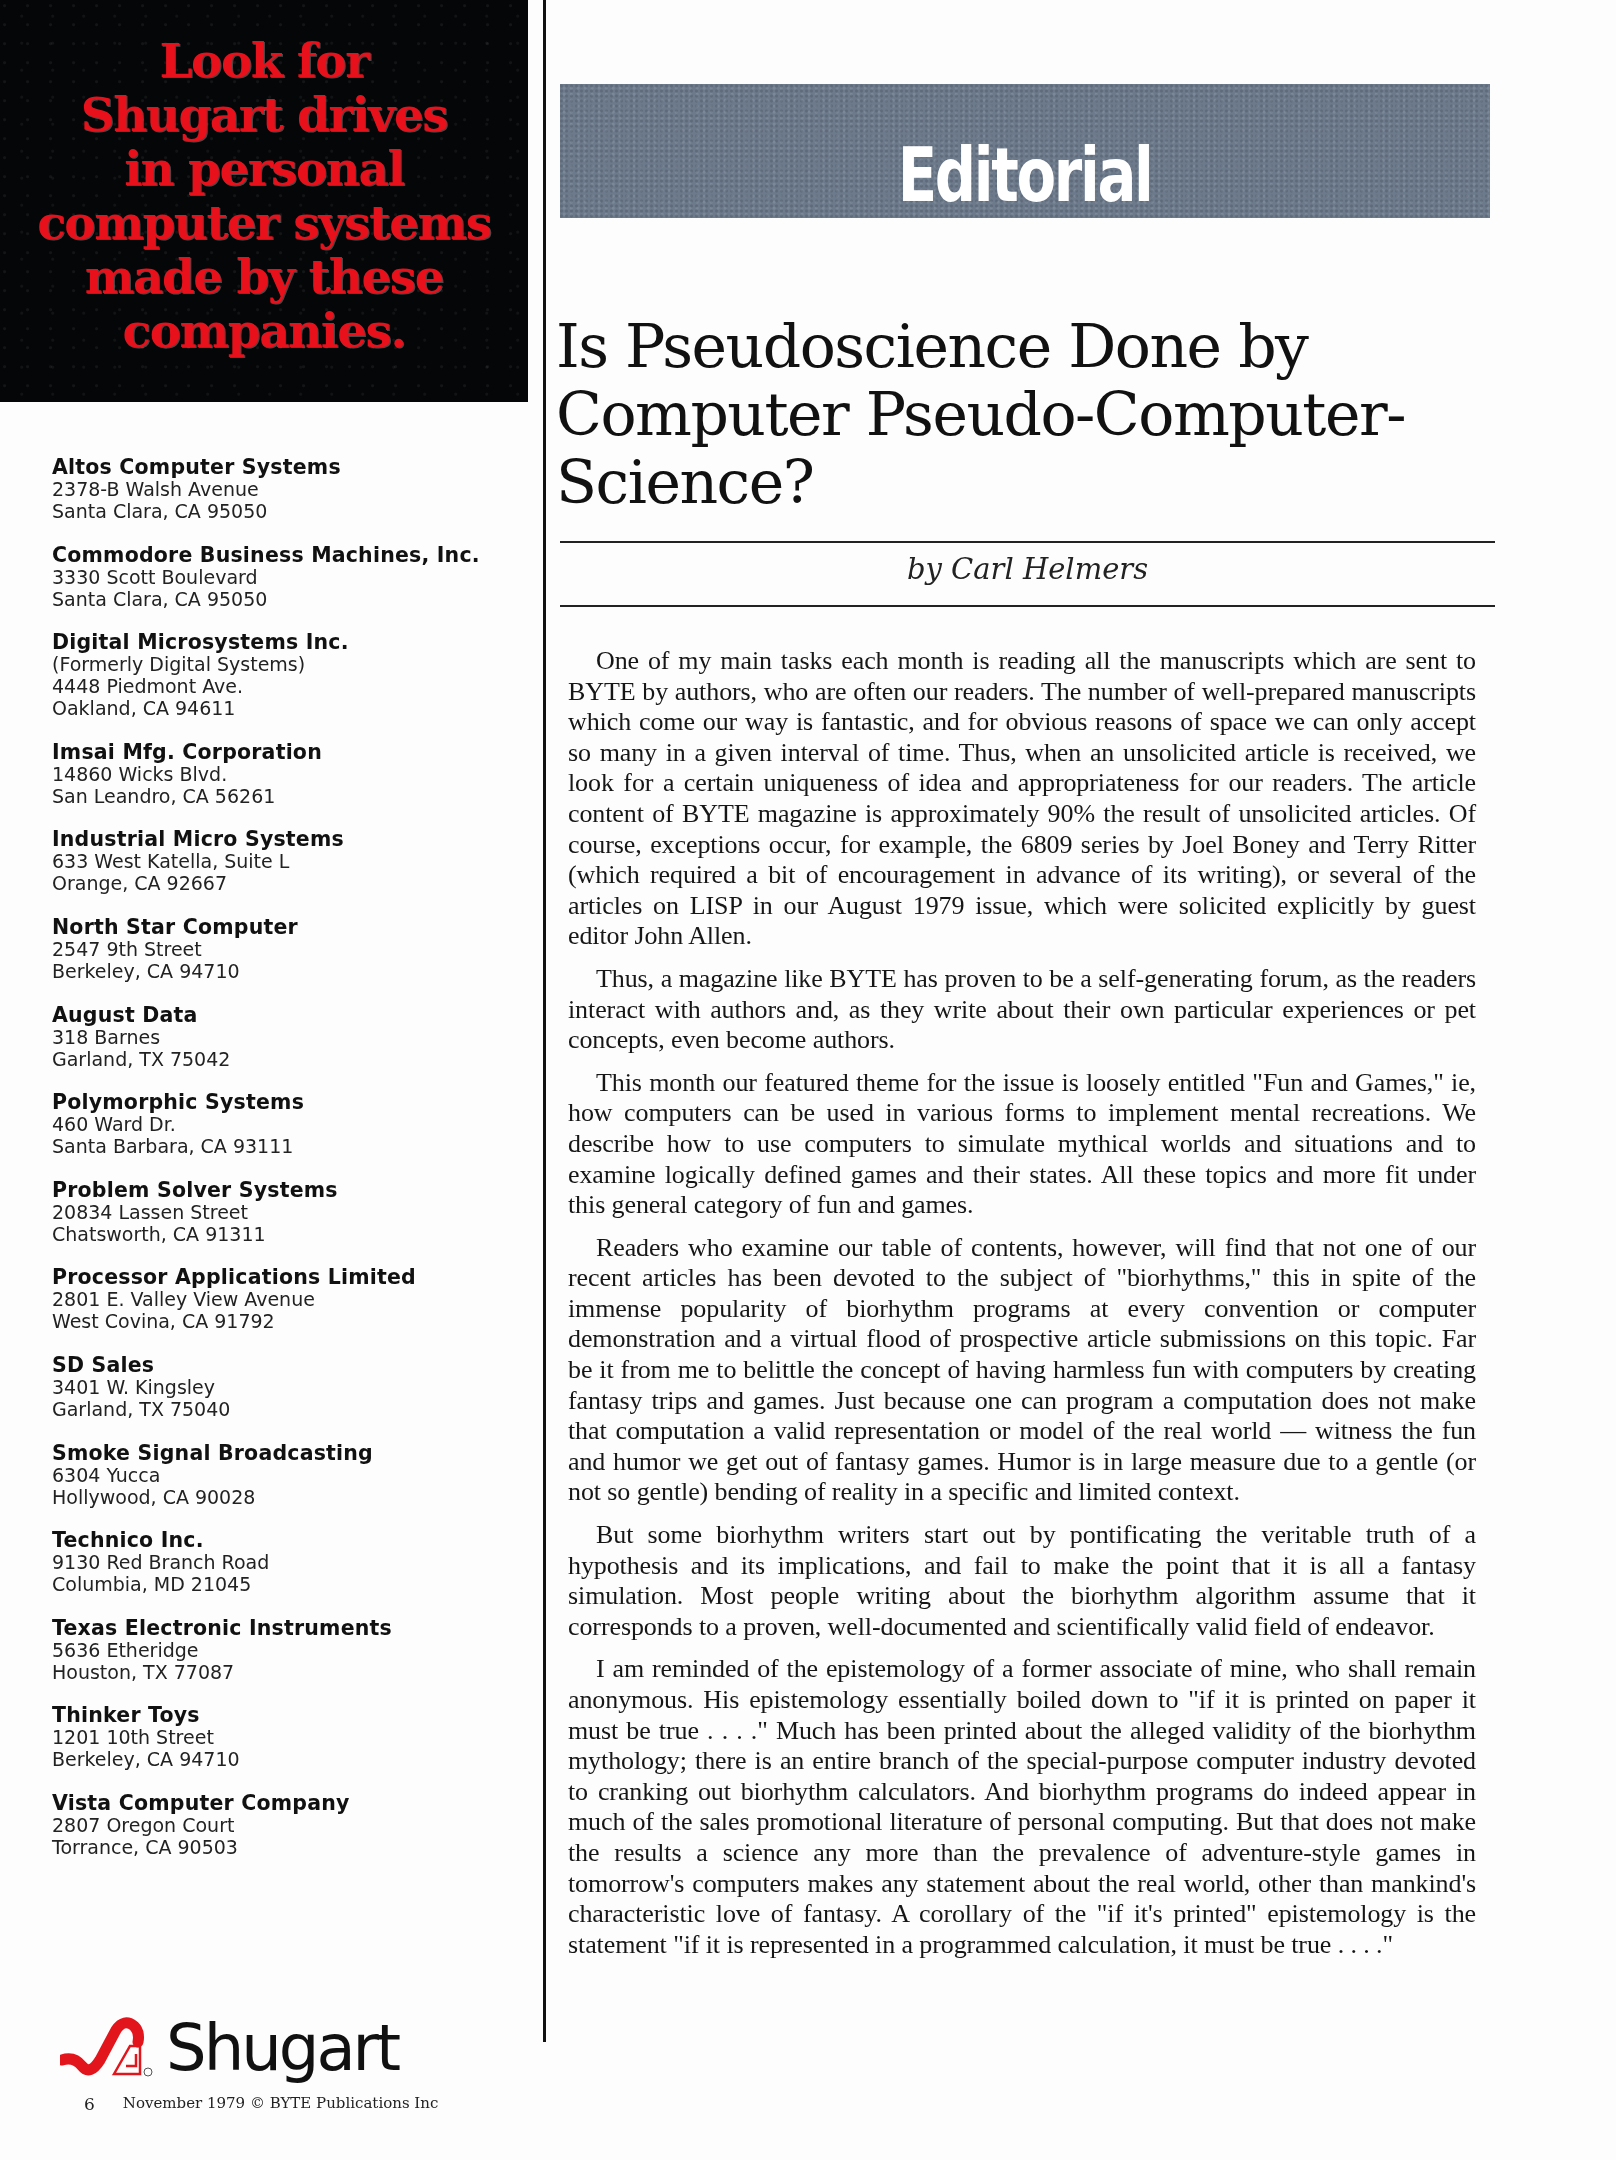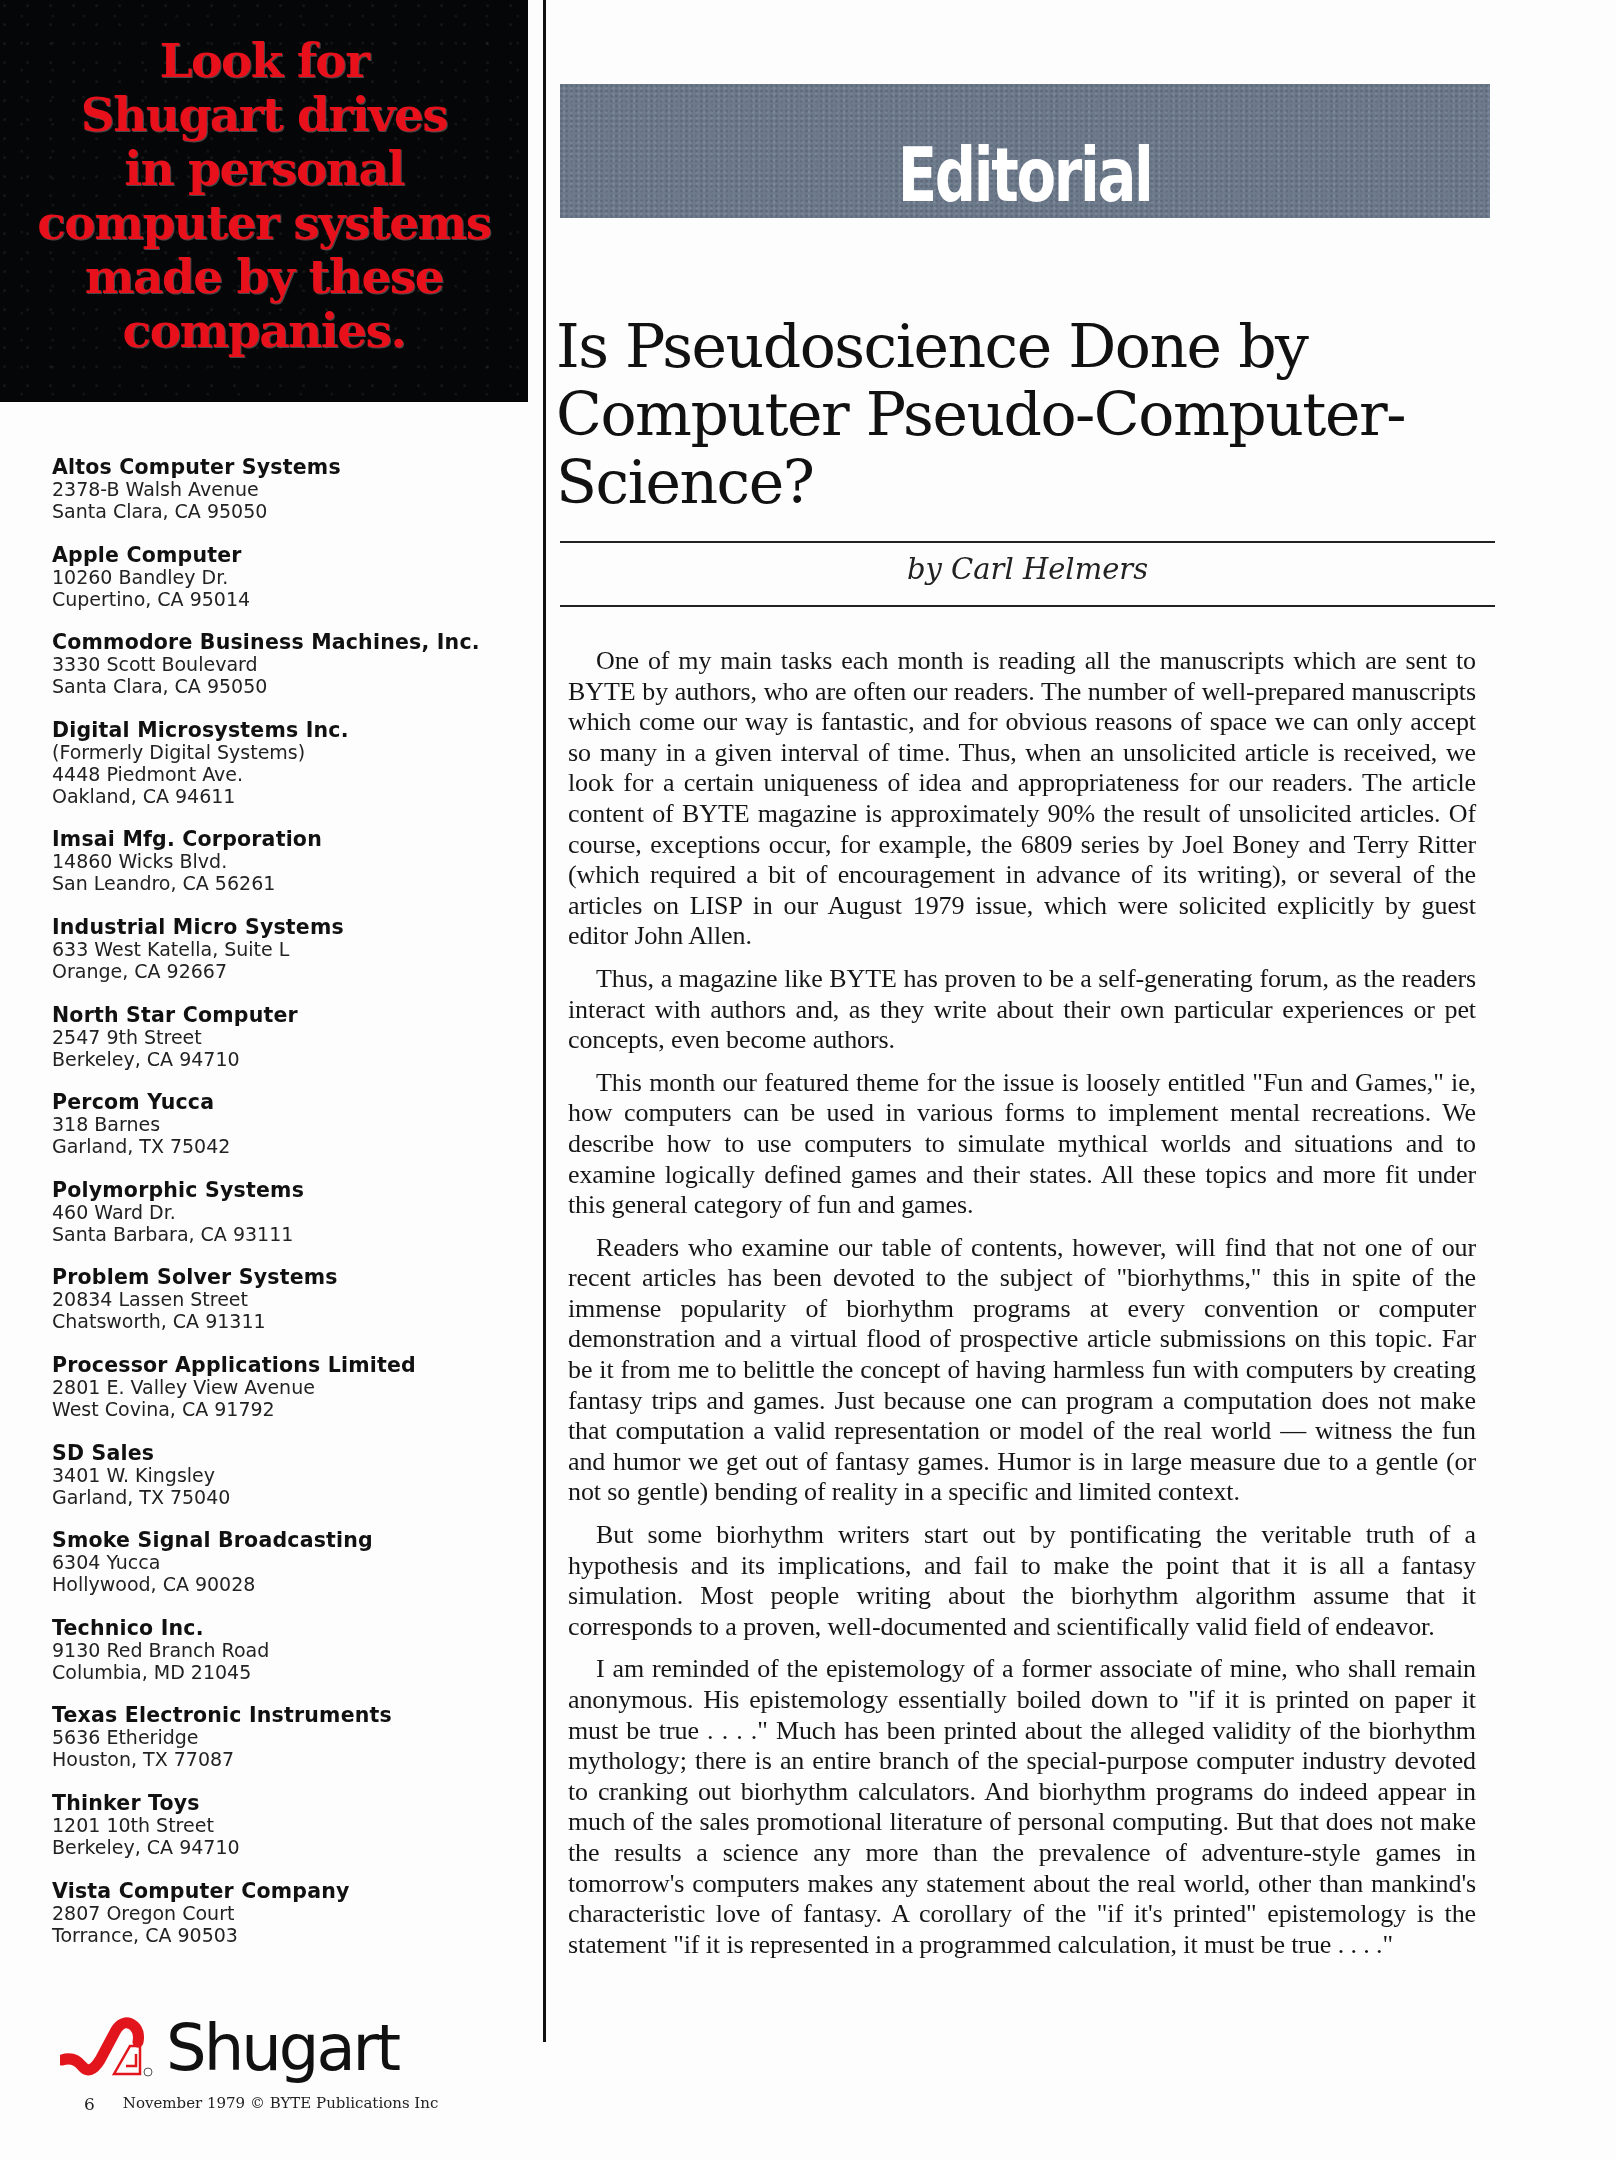--- a/index.html
+++ b/index.html
@@ -76,25 +76,20 @@
 companies.</div>
 </div>
 
 <div class="company-list">
   <div class="company">
     <div class="company-name">Altos Computer Systems</div>
     <div class="company-line">2378-B Walsh Avenue</div>
     <div class="company-line">Santa Clara, CA 95050</div>
   </div>
   <div class="company">
-    <div class="company-name">Apple Computer</div>
-    <div class="company-line">10260 Bandley Dr.</div>
-    <div class="company-line">Cupertino, CA 95014</div>
-  </div>
-  <div class="company">
     <div class="company-name">Commodore Business Machines, Inc.</div>
     <div class="company-line">3330 Scott Boulevard</div>
     <div class="company-line">Santa Clara, CA 95050</div>
   </div>
   <div class="company">
     <div class="company-name">Digital Microsystems Inc.</div>
     <div class="company-line">(Formerly Digital Systems)</div>
     <div class="company-line">4448 Piedmont Ave.</div>
     <div class="company-line">Oakland, CA 94611</div>
   </div>
@@ -107,21 +102,21 @@
     <div class="company-name">Industrial Micro Systems</div>
     <div class="company-line">633 West Katella, Suite L</div>
     <div class="company-line">Orange, CA 92667</div>
   </div>
   <div class="company">
     <div class="company-name">North Star Computer</div>
     <div class="company-line">2547 9th Street</div>
     <div class="company-line">Berkeley, CA 94710</div>
   </div>
   <div class="company">
-    <div class="company-name">Percom Yucca</div>
+    <div class="company-name">August Data</div>
     <div class="company-line">318 Barnes</div>
     <div class="company-line">Garland, TX 75042</div>
   </div>
   <div class="company">
     <div class="company-name">Polymorphic Systems</div>
     <div class="company-line">460 Ward Dr.</div>
     <div class="company-line">Santa Barbara, CA 93111</div>
   </div>
   <div class="company">
     <div class="company-name">Problem Solver Systems</div>

